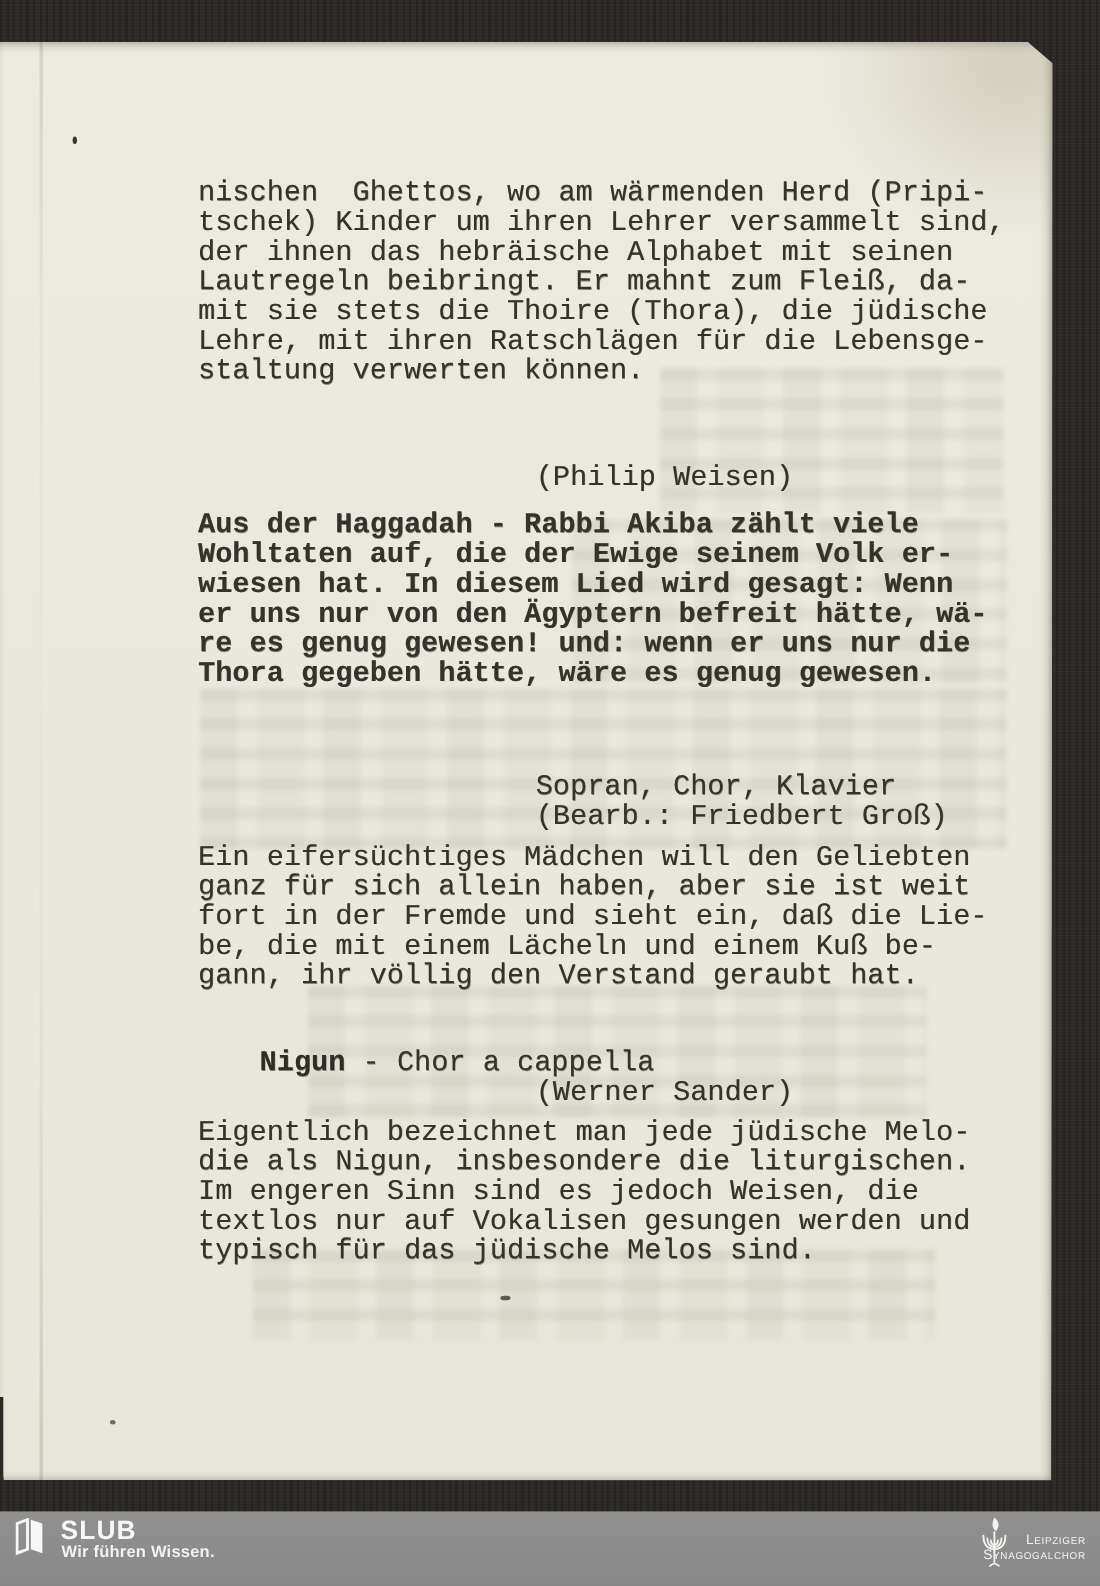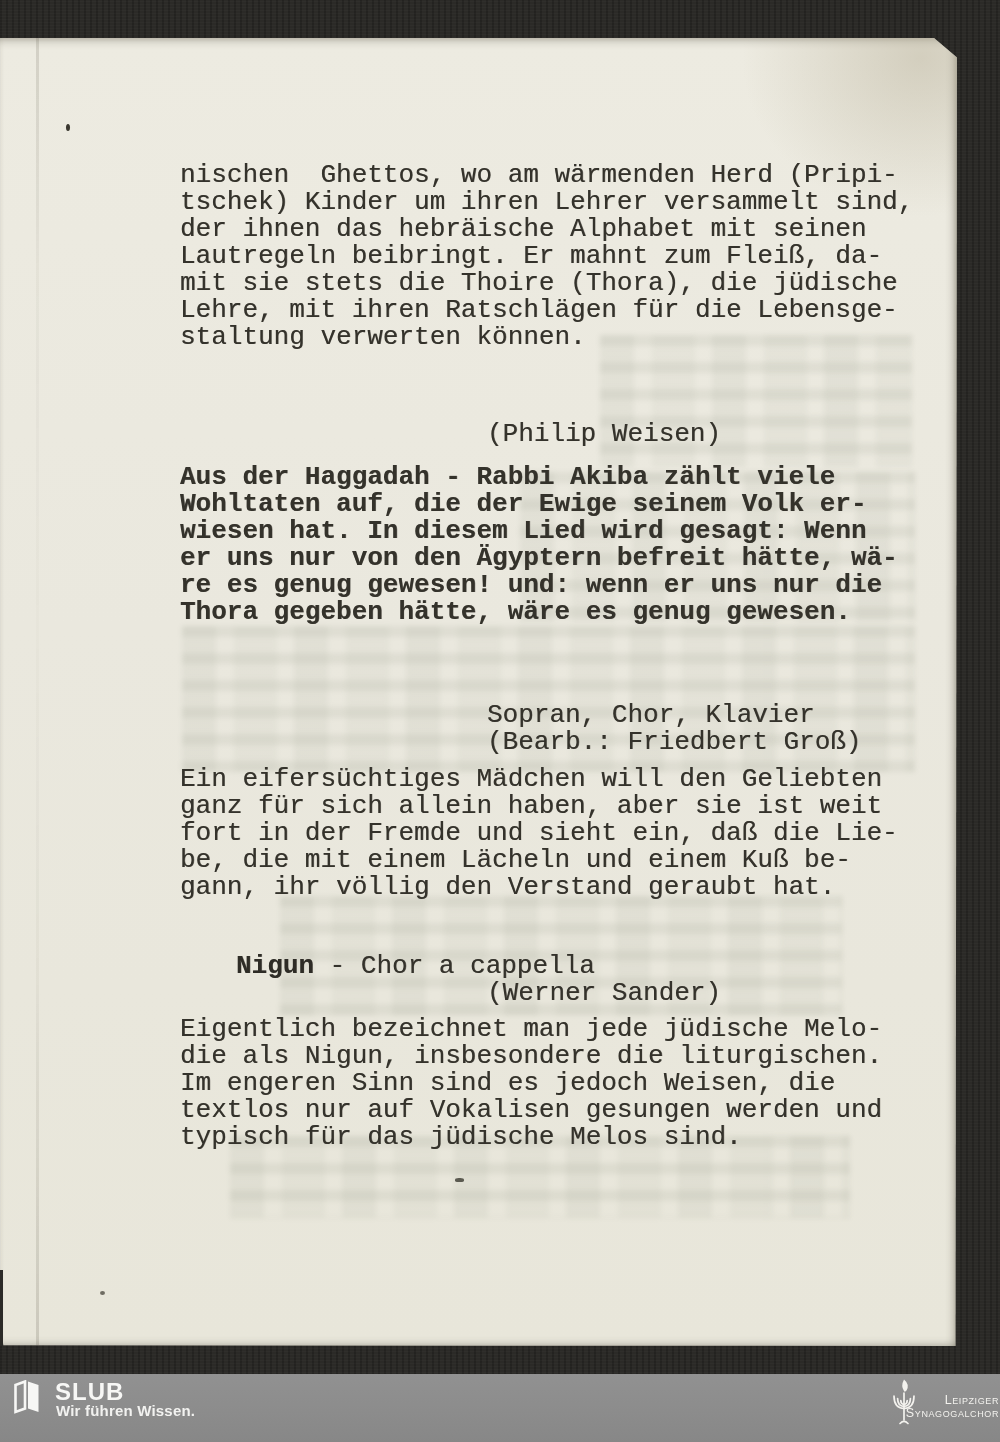--- a/index.html
+++ b/index.html
@@ -82,21 +82,21 @@
     font-size: 24px; font-weight: bold; letter-spacing: 1px;
     color: #f7f7f5; line-height: 26px;
   }
   #slub-tagline {
     position: absolute; left: 56px; top: 29px;
     font-size: 15px; font-weight: bold; letter-spacing: 0.2px;
     color: #f2f2f0; line-height: 16px;
   }
   #menorah { position: absolute; left: 889px; top: 5px; }
   #choir-name {
-    position: absolute; right: 1px; top: 20px;
+    position: absolute; right: 13px; top: 20px;
     text-align: right; color: #f3f2ee;
     font-variant: small-caps; letter-spacing: 0.6px; margin-left: 16px;
   }
   #choir-name .l1 { font-size: 12.5px; line-height: 12px; }
   #choir-name .l2 { font-size: 12.5px; line-height: 12px; margin-top: 1px; }
 
   .black-sliver { position: absolute; background: #2b2a27; }
 </style>
 </head>
 <body>

